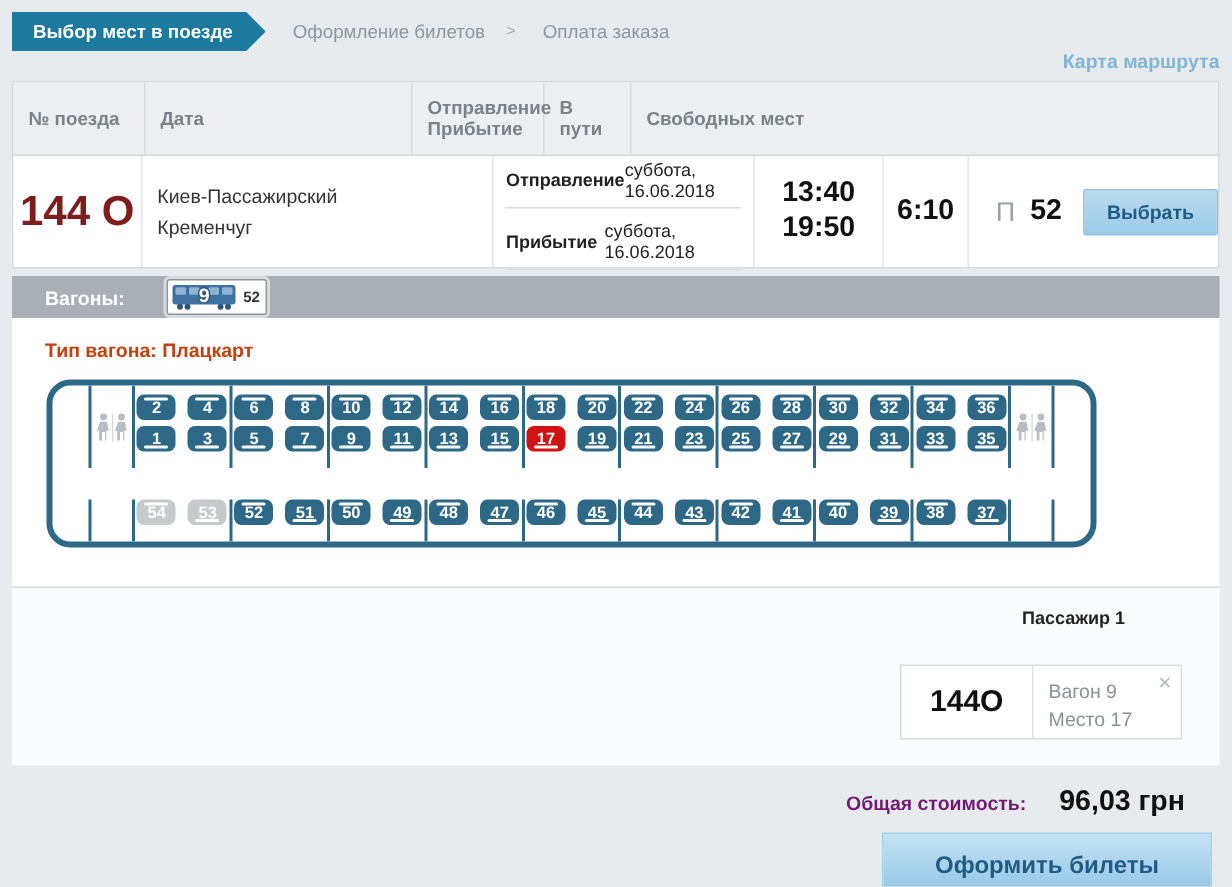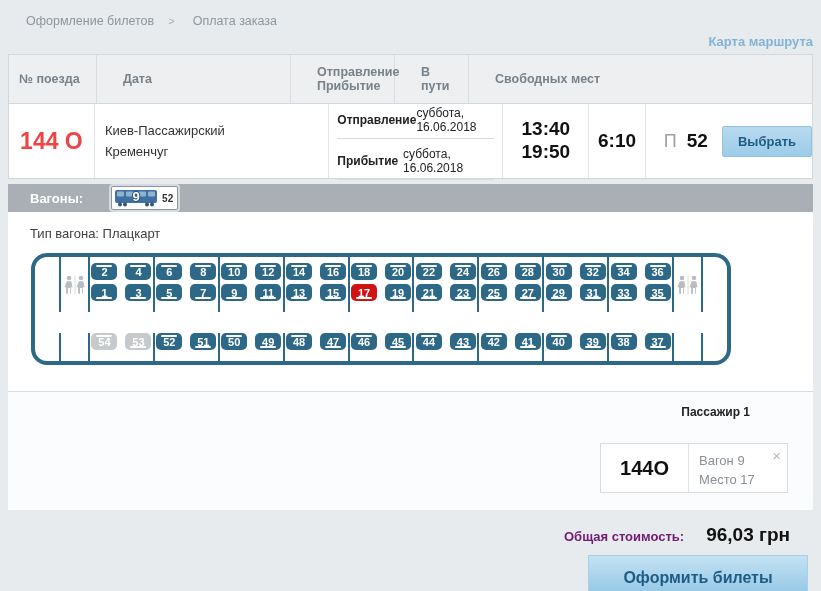--- a/index.html
+++ b/index.html
@@ -20,36 +20,36 @@
     clip-path: polygon(0 0, calc(100% - 13px) 0, 100% 50%, calc(100% - 13px) 100%, 0 100%);
   }
   .crumb { color: #8d969e; font-size: 12.5px; margin-left: 18px; cursor: pointer; }
   .crumb-sep { color: #a7adb3; font-size: 11px; margin-left: 14px; }
 
   .route-map-row { text-align: right; height: 20px; margin-top: -2px; }
   .route-map { color: #82b4d6; font-size: 13px; font-weight: bold; text-decoration: none; cursor: pointer; }
 
   
   .train-table { border: 1px solid #d4d8db; background: #fff; margin-top: 2px; margin-bottom: 5px; }
-  .thead { display: flex; background: #edeff1; border-bottom: 1px solid #d4d8db; gap: 16px; }
+  .thead { display: flex; background: #edeff1; border-bottom: 1px solid #d4d8db; }
   .thead > div {
     padding: 10px 10px; font-size: 12.5px; font-weight: bold; color: #78828a;
     border-right: 1px solid #d9dde0; display: flex; flex-direction: column; justify-content: center;
   }
   .trow { display: flex; background: #fff; }
   .trow > div { border-right: 1px solid #e3e6e9; display: flex; }
   .thead > div:last-child, .trow > div:last-child { border-right: none; }
   .c1 { width: 88px; }
   .c2 { width: 240px; }
   .c3 { width: 178px; }
   .c4 { width: 88px; }
   .c5 { width: 58px; }
   .c6 { flex: 1; }
   .trow { height: 74px; }
-  .trow .c1 { align-items: center; justify-content: center; font-size: 23px; font-weight: bold; color: #ef4444; }
+  .trow .c1 { align-items: center; justify-content: center; font-size: 28px; font-weight: bold; color: #7f1d1d; }
   .trow .c2 { flex-direction: column; justify-content: center; padding-left: 10px; font-size: 13px; color: #333; line-height: 1.65; }
   .trow .c3 { flex-direction: column; justify-content: center; padding: 0 8px; }
   .date-line { display: flex; align-items: center; border-bottom: 1px solid #d7dbde; padding: 3px 0 4px; }
   .date-line + .date-line { margin-top: 5px; }
   .date-label { font-weight: bold; font-size: 12px; width: 80px; color: #222; }
   .date-value { font-size: 12px; color: #222; }
   .trow .c4 { flex-direction: column; align-items: center; justify-content: center; font-size: 19px; font-weight: bold; color: #111; line-height: 1.2; }
   .trow .c5 { align-items: center; justify-content: center; font-size: 19px; font-weight: bold; color: #111; }
   .trow .c6 { align-items: center; padding-left: 18px; }
   .class-letter { color: #9aa1a7; font-size: 18px; margin-right: 10px; }
@@ -70,21 +70,21 @@
   .wagon-icon-wrap { position: relative; width: 46px; height: 20px; }
   .wagon-num {
     position: absolute; top: 1px; left: 0; right: 0; text-align: center;
     color: #fff; font-weight: bold; font-size: 13px;
     text-shadow: -1px 0 #2c5779, 1px 0 #2c5779, 0 -1px #2c5779, 0 1px #2c5779;
   }
   .wagon-free { font-size: 10px; font-weight: bold; color: #333; padding: 0 3px; }
 
   
   .seat-panel { background: #fff; padding: 14px 0 26px; }
-  .wagon-type { margin: 0 0 12px 22px; font-size: 13px; font-weight: normal; color: #404040; }
+  .wagon-type { margin: 0 0 12px 22px; font-size: 13px; font-weight: bold; color: #c2410c; }
   .car {
     margin-left: 23px; width: 700px; height: 112px;
     border: 4px solid #2d6987; border-radius: 16px;
     display: flex; flex-direction: column; overflow: hidden; background: #fff;
   }
   .band { display: flex; align-items: stretch; }
   .band-upper { height: 55px; }
   .band-aisle { height: 21px; }
   .band-lower { height: 28px; }
   .cell-space { width: 24px; }
@@ -128,20 +128,23 @@
     border: 1px solid #a6cfe8; color: #1f5c85; font-size: 16px; font-weight: bold;
     cursor: pointer; font-family: inherit;
   }
 </style>
 </head>
 <body>
 
 <div class="content">
 
   <div class="breadcrumbs">
+    <div class="crumb-active">
+      <span>Выбор мест в поезде</span>
+    </div>
     <span class="crumb">Оформление билетов</span>
     <span class="crumb-sep">&gt;</span>
     <span class="crumb">Оплата заказа</span>
   </div>
 
   <div class="route-map-row">
     <span class="route-map">Карта маршрута</span>
   </div>
 
   <div class="train-table">

